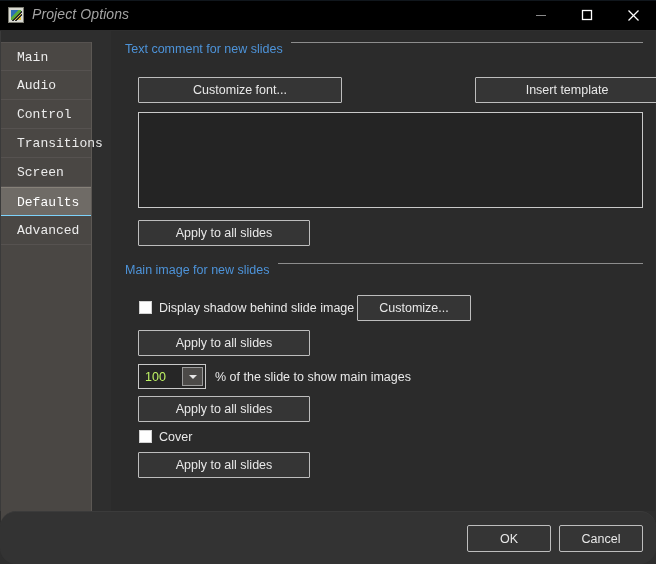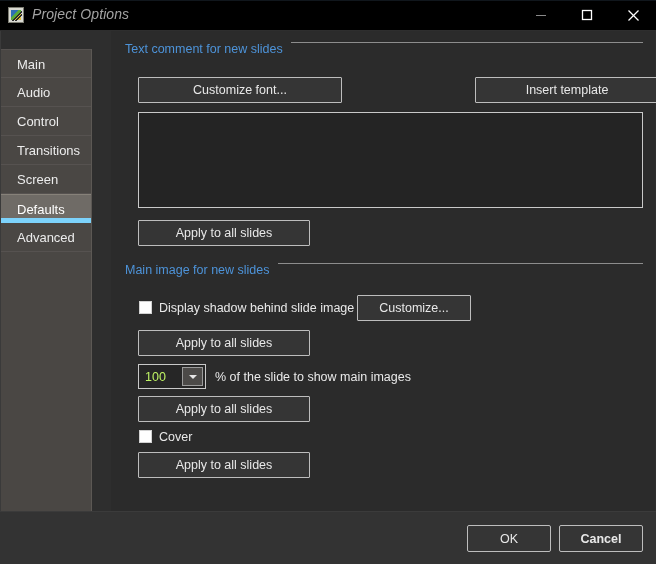--- a/index.html
+++ b/index.html
@@ -85,43 +85,44 @@
   }
   .winbtn-min { left: 518px; }
   .winbtn-max { left: 564px; }
   .winbtn-close { left: 610px; }
   .winbtn svg { display: block; }
 
   
   .sidebar {
     position: absolute;
     left: 1px;
-    top: 49px;
+    top: 42px;
     width: 91px;
     height: 480px;
     background: #4a4744;
     border-right: 1px solid #5c5854;
     box-sizing: border-box;
+    font-family: Liberation Mono, monospace;
   }
   .sb-item {
     position: relative;
     height: 29px;
     line-height: 29px;
     padding-left: 16px;
     font-size: 13px;
     color: #ececec;
     border-bottom: 1px solid #565250;
     box-sizing: border-box;
     white-space: nowrap;
   }
   .sb-item.first { border-top: 1px solid #565250; }
   .sb-item.selected {
     background: #6f6b66;
     border-top: 1px solid #868179;
-    border-bottom: 5px solid #7dd3fc;
+    border-bottom: 1px solid #7dd3fc;
     color: #ffffff;
   }
   .sb-filler {
     height: 100%;
   }
 
   
   .main {
     position: absolute;
     left: 111px;
@@ -236,37 +237,38 @@
   
   .footer {
     position: absolute;
     left: 0;
     top: 511px;
     width: 656px;
     height: 53px;
     background: #333333;
     border-top: 1px solid #3b3b3b;
     box-sizing: border-box;
+    border-radius: 16px;
   }
   .footer-btn {
     position: absolute;
     top: 13px;
     height: 27px;
     background: #353535;
     border: 1px solid #bdbdbd;
     color: #e8e8e8;
     font-size: 12.5px;
     display: flex;
     align-items: center;
     justify-content: center;
     box-sizing: border-box;
     border-radius: 2px;
   }
   .footer-ok { left: 467px; width: 84px; }
-  .footer-cancel { left: 559px; width: 84px; font-weight: bold; }
+  .footer-cancel { left: 559px; width: 84px; }
 
   .edge-left {
     position: absolute;
     left: 0; top: 31px;
     width: 1px; height: 480px;
     background: #3a3a3a;
   }
 </style>
 </head>
 <body>

